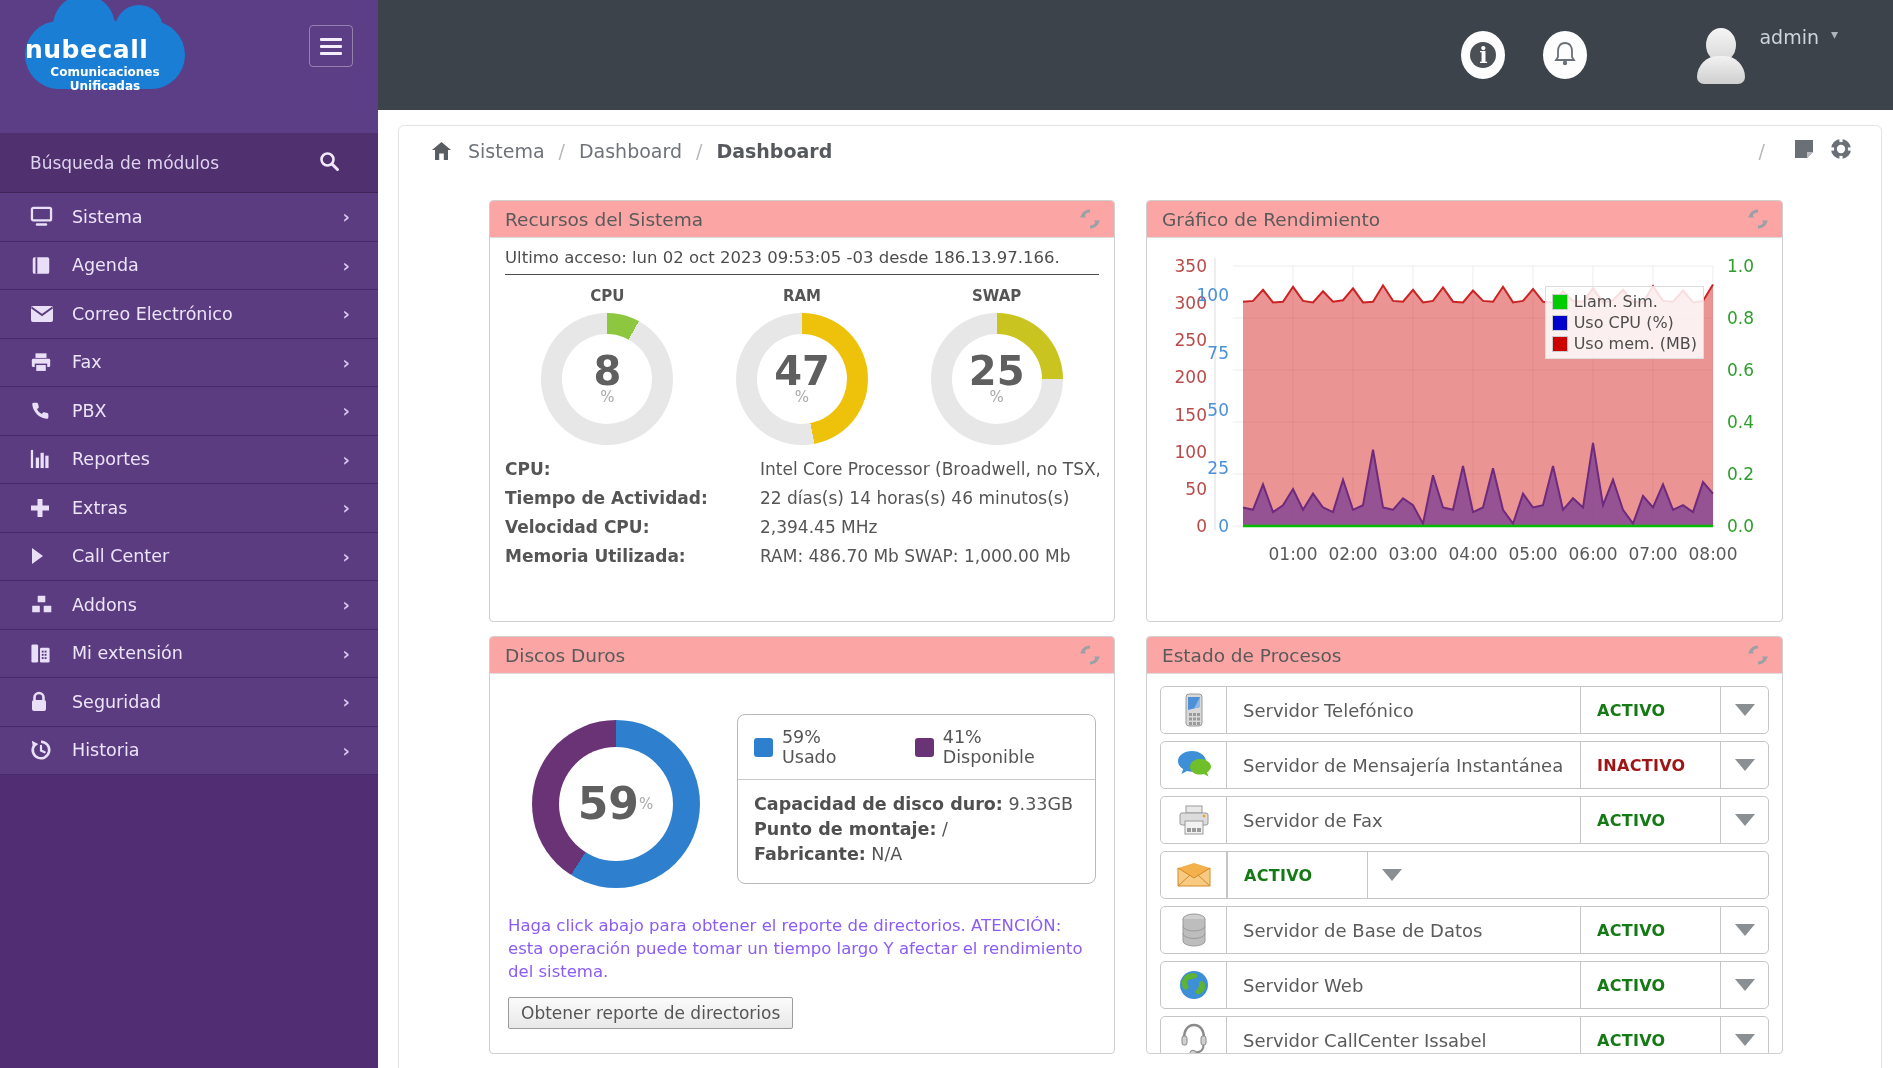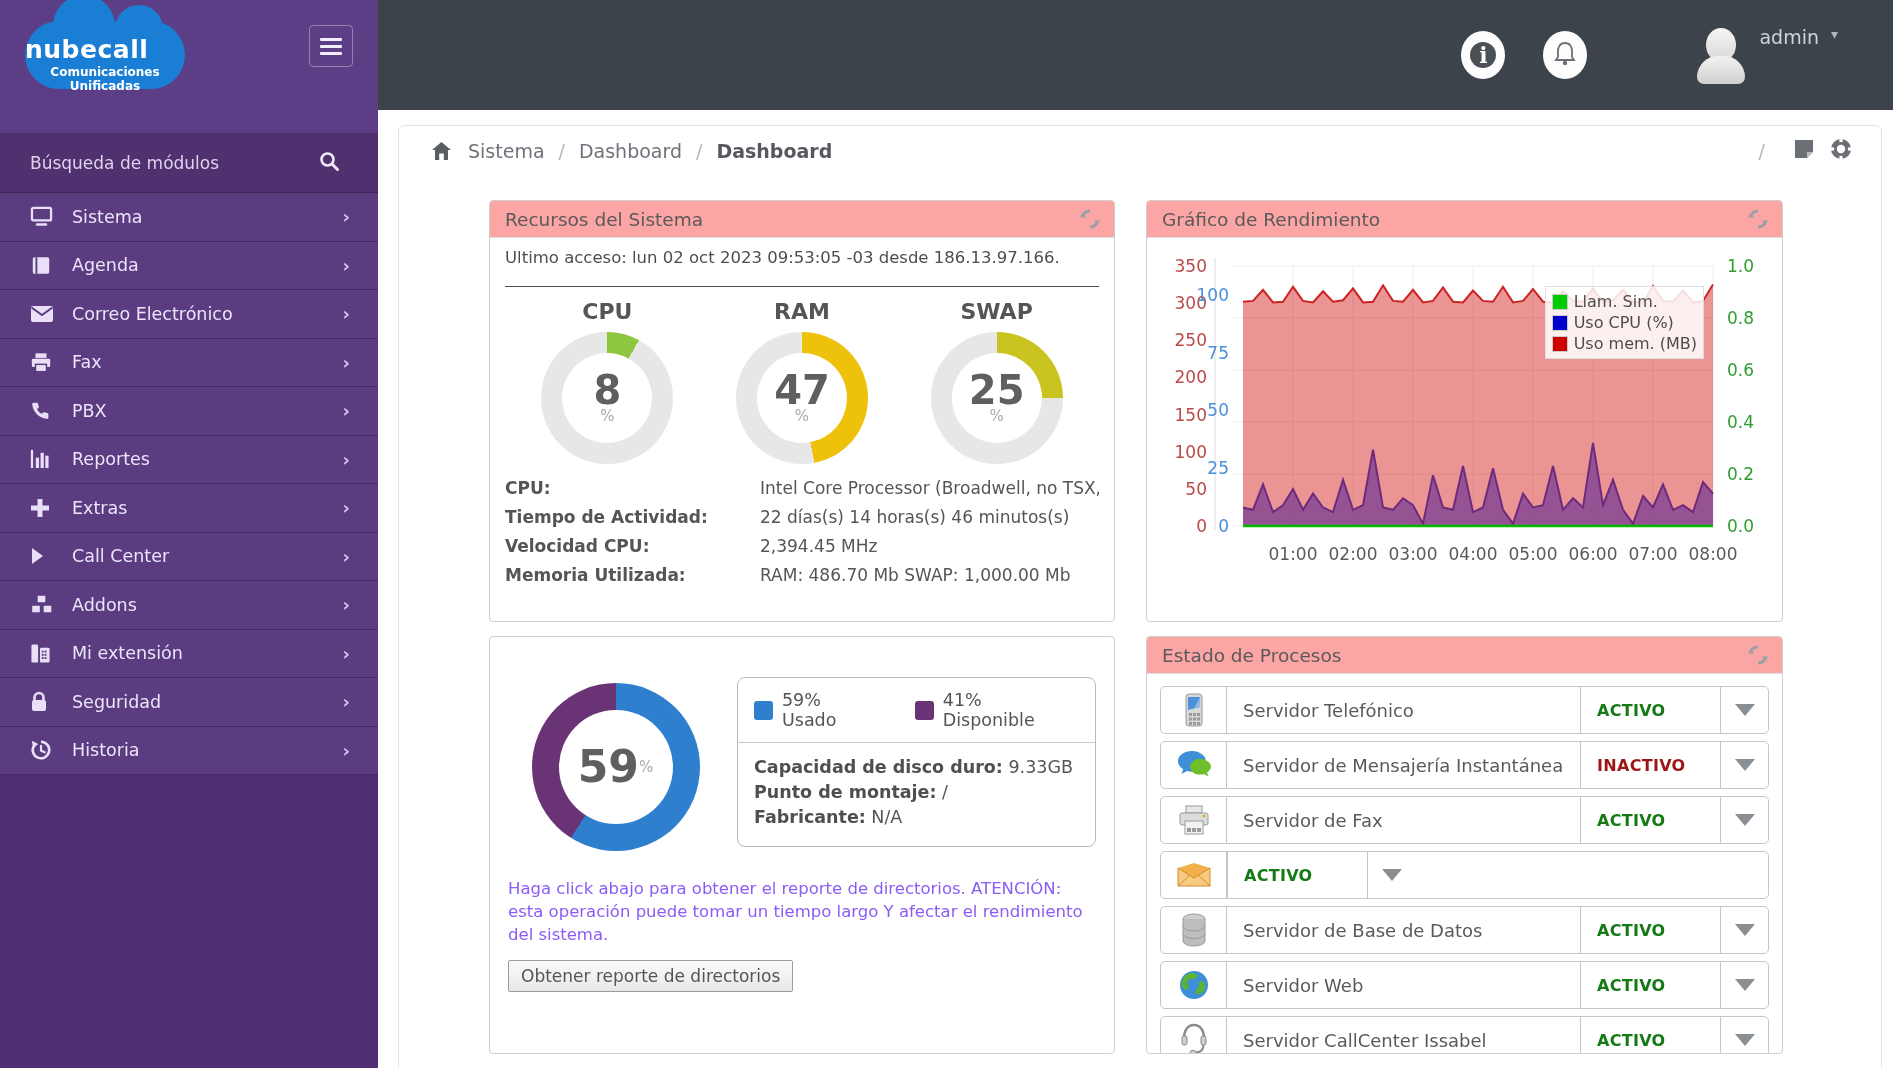--- a/index.html
+++ b/index.html
@@ -74,25 +74,25 @@
   .panel-grafico  { left:747px; top:74px;  width:637px; height:422px; }
   .panel-discos   { left:90px;  top:510px; width:626px; height:418px; }
   .panel-procesos { left:747px; top:510px; width:637px; height:418px; }
   .panel-header { height:37px; background:#fca5a5; border-bottom:1px solid #ddd;
     display:flex; align-items:center; justify-content:space-between; padding:0 13px 0 15px; }
   .panel-title { color:#5a5a5a; font-size:18.5px; }
   .refresh-btn { background:none; border:none; cursor:pointer; display:flex; padding:0; }
   .panel-body { position:relative; }
 
   
-  .last-access { margin:10px 15px 0 15px; padding-bottom:19px; border-bottom:1px solid #4d4d4d;
+  .last-access { margin:10px 15px 0 15px; padding-bottom:7px; border-bottom:1px solid #4d4d4d;
     color:#4d4d4d; font-size:16.5px; }
   .gauges-row { display:flex; justify-content:space-around; padding:6px 20px 0 20px; }
   .gauge-col { width:172px; text-align:center; }
-  .gauge-label { font-weight:bold; color:#555; font-size:22px; margin:6px 0 8px 0; }
+  .gauge-label { font-weight:bold; color:#555; font-size:15px; margin:6px 0 8px 0; }
   .donut { position:relative; width:132px; height:132px; border-radius:50%; margin:0 auto; }
   .donut .hole { position:absolute; left:21px; top:21px; width:90px; height:90px;
     background:#fff; border-radius:50%; display:flex; flex-direction:column;
     align-items:center; justify-content:center; }
   .donut .val { font-size:40px; font-weight:bold; color:#5f5f5f; line-height:38px; }
   .donut .pct { font-size:15px; color:#a9a9a9; margin-top:-2px; }
   .detail-rows { padding:14px 15px 0 15px; }
   .detail-row { display:flex; margin-bottom:9px; font-size:17px; color:#555; }
   .detail-row .dl { width:255px; font-weight:bold; }
   .detail-row .dv { flex:1; white-space:nowrap; overflow:hidden; }
@@ -495,20 +495,31 @@
             </div>
             <div class="cl-item">
               <span class="cl-sw" style="background: rgb(204, 0, 0);"></span>
               <span>Uso mem. (MB)</span>
             </div>
           </div>
       </div>
     </div>
 
     <div class="panel panel-discos">
+      <div class="panel-header">
+        <span class="panel-title">Discos Duros</span>
+        <button class="refresh-btn">
+          <svg width="22" height="22" viewBox="0 0 22 22">
+              <path d="M11 3 A8 8 0 0 0 3.6 8" fill="none" stroke="#9aa0a5" stroke-width="3"></path>
+              <polygon points="1,9.5 7,9.5 4,4.5" fill="#9aa0a5"></polygon>
+              <path d="M11 19 A8 8 0 0 0 18.4 14" fill="none" stroke="#9aa0a5" stroke-width="3"></path>
+              <polygon points="21,12.5 15,12.5 18,17.5" fill="#9aa0a5"></polygon>
+            </svg>
+        </button>
+      </div>
       <div class="panel-body disk-body">
         <div class="disk-top">
           <div class="disk-donut-wrap">
             <div class="donut-big" id="disk-donut" style="background: conic-gradient(rgb(46, 128, 207) 0deg, rgb(46, 128, 207) 59%, rgb(106, 51, 117) 59%, rgb(106, 51, 117) 100%);">
               <div class="hole">
                 <div class="val">59</div>
                 <div class="pct">%</div>
               </div>
             </div>
           </div>

